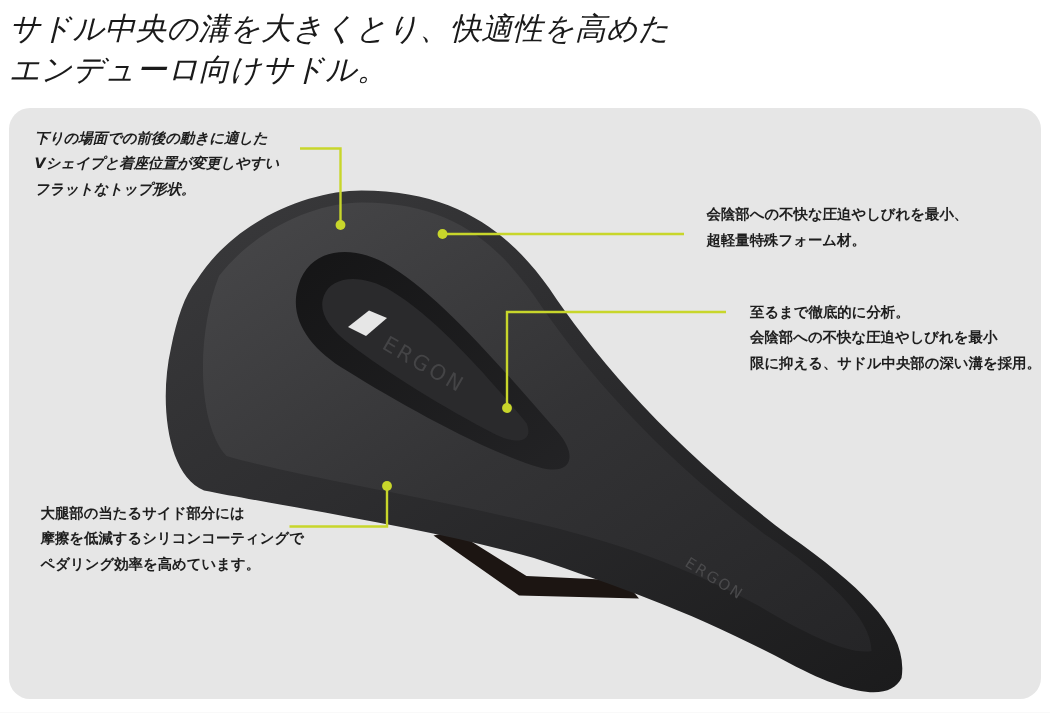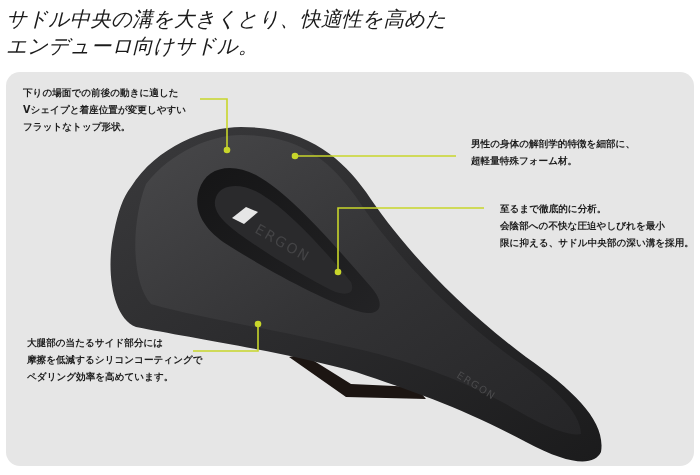--- a/index.html
+++ b/index.html
@@ -82,28 +82,28 @@
       <polyline points="187,279 252,279 252,254"></polyline>
     </g>
     <g fill="#c8d62b">
       <circle cx="221" cy="78" r="3.3"></circle>
       <circle cx="289" cy="84" r="3.3"></circle>
       <circle cx="332" cy="200" r="3.3"></circle>
       <circle cx="252" cy="252" r="3.3"></circle>
     </g>
   </svg>
 
-  <div class="callout" style="left:17px; top:12px;">
+  <div class="callout" style="left:17px; top:12px;font-style:italic;">
     <div>下りの場面での前後の動きに適した</div>
     <div>Vシェイプと着座位置が変更しやすい</div>
     <div>フラットなトップ形状。</div>
   </div>
 
   <div class="callout" style="left:465px; top:63px;">
-    <div>男性の身体の解剖学的特徴を細部に、</div>
+    <div>会陰部への不快な圧迫やしびれを最小、</div>
     <div>超軽量特殊フォーム材。</div>
   </div>
 
   <div class="callout" style="left:494px; top:128px;">
     <div>至るまで徹底的に分析。</div>
     <div>会陰部への不快な圧迫やしびれを最小</div>
     <div>限に抑える、サドル中央部の深い溝を採用。</div>
   </div>
 
   <div class="callout" style="left:21px; top:262px;">

